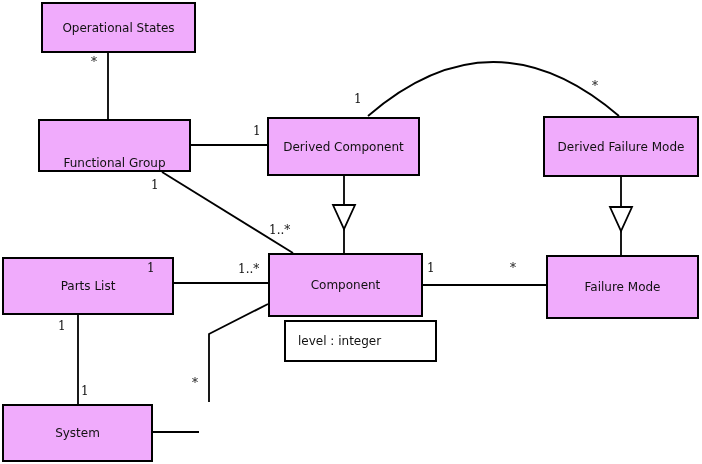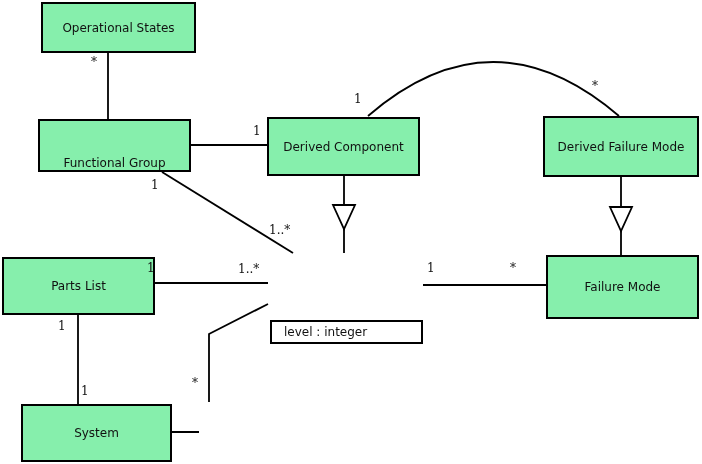--- a/index.html
+++ b/index.html
@@ -18,21 +18,21 @@
   #edges {
     position: absolute;
     left: 0;
     top: 0;
     z-index: 0;
   }
   .uml-class {
     position: absolute;
     box-sizing: border-box;
     border: 2px solid #000000;
-    background: #86efac;
+    background: #f0abfc;
     display: flex;
     align-items: center;
     justify-content: center;
     font-size: 12px;
     color: #111111;
     z-index: 1;
     white-space: nowrap;
   }
   .uml-attr {
     position: absolute;
@@ -56,25 +56,25 @@
     color: #111111;
     z-index: 2;
     white-space: nowrap;
   }
 
   
   #cls-operational-states  { left: 41px;  top: 2px;   width: 155px; height: 51px; }
   #cls-functional-group    { left: 38px;  top: 119px; width: 153px; height: 53px; align-items: flex-end; }
   #cls-derived-component   { left: 267px; top: 117px; width: 153px; height: 59px; }
   #cls-derived-failure-mode{ left: 543px; top: 116px; width: 156px; height: 61px; }
-  #cls-parts-list          { left: 2px;   top: 257px; width: 153px; height: 58px; }
+  #cls-parts-list          { left: 2px;   top: 257px; width: 172px; height: 58px; }
   #cls-component           { left: 268px; top: 253px; width: 155px; height: 64px; }
-  #cls-component-attr      { left: 270px; top: 320px; width: 153px; height: 24px; }
+  #cls-component-attr      { left: 284px; top: 320px; width: 153px; height: 42px; }
   #cls-failure-mode        { left: 546px; top: 255px; width: 153px; height: 64px; }
-  #cls-system              { left: 2px;   top: 404px; width: 151px; height: 58px; margin-left: 19px; }
+  #cls-system              { left: 2px;   top: 404px; width: 151px; height: 58px; }
   #cls-environment         { left: 199px; top: 402px; width: 154px; height: 55px; }
 
   
   #mult-0  { left: 91px;  top: 55px;  }
   #mult-1  { left: 253px; top: 124px; }
   #mult-2  { left: 354px; top: 92px;  }
   #mult-3  { left: 592px; top: 79px;  }
   #mult-4  { left: 151px; top: 178px; }
   #mult-5  { left: 269px; top: 223px; }
   #mult-6  { left: 147px; top: 261px; }
@@ -123,20 +123,23 @@
   </div>
 
   <div id="cls-derived-component" class="uml-class">
     <span>Derived Component</span>
   </div>
 
   <div id="cls-parts-list" class="uml-class">
     <span>Parts List</span>
   </div>
 
+  <div id="cls-component" class="uml-class">
+    <span>Component</span>
+  </div>
 
   <div id="cls-component-attr" class="uml-attr">
     <span>level : integer</span>
   </div>
 
   <div id="cls-failure-mode" class="uml-class">
     <span>Failure Mode</span>
   </div>
 
   <div id="cls-system" class="uml-class">

